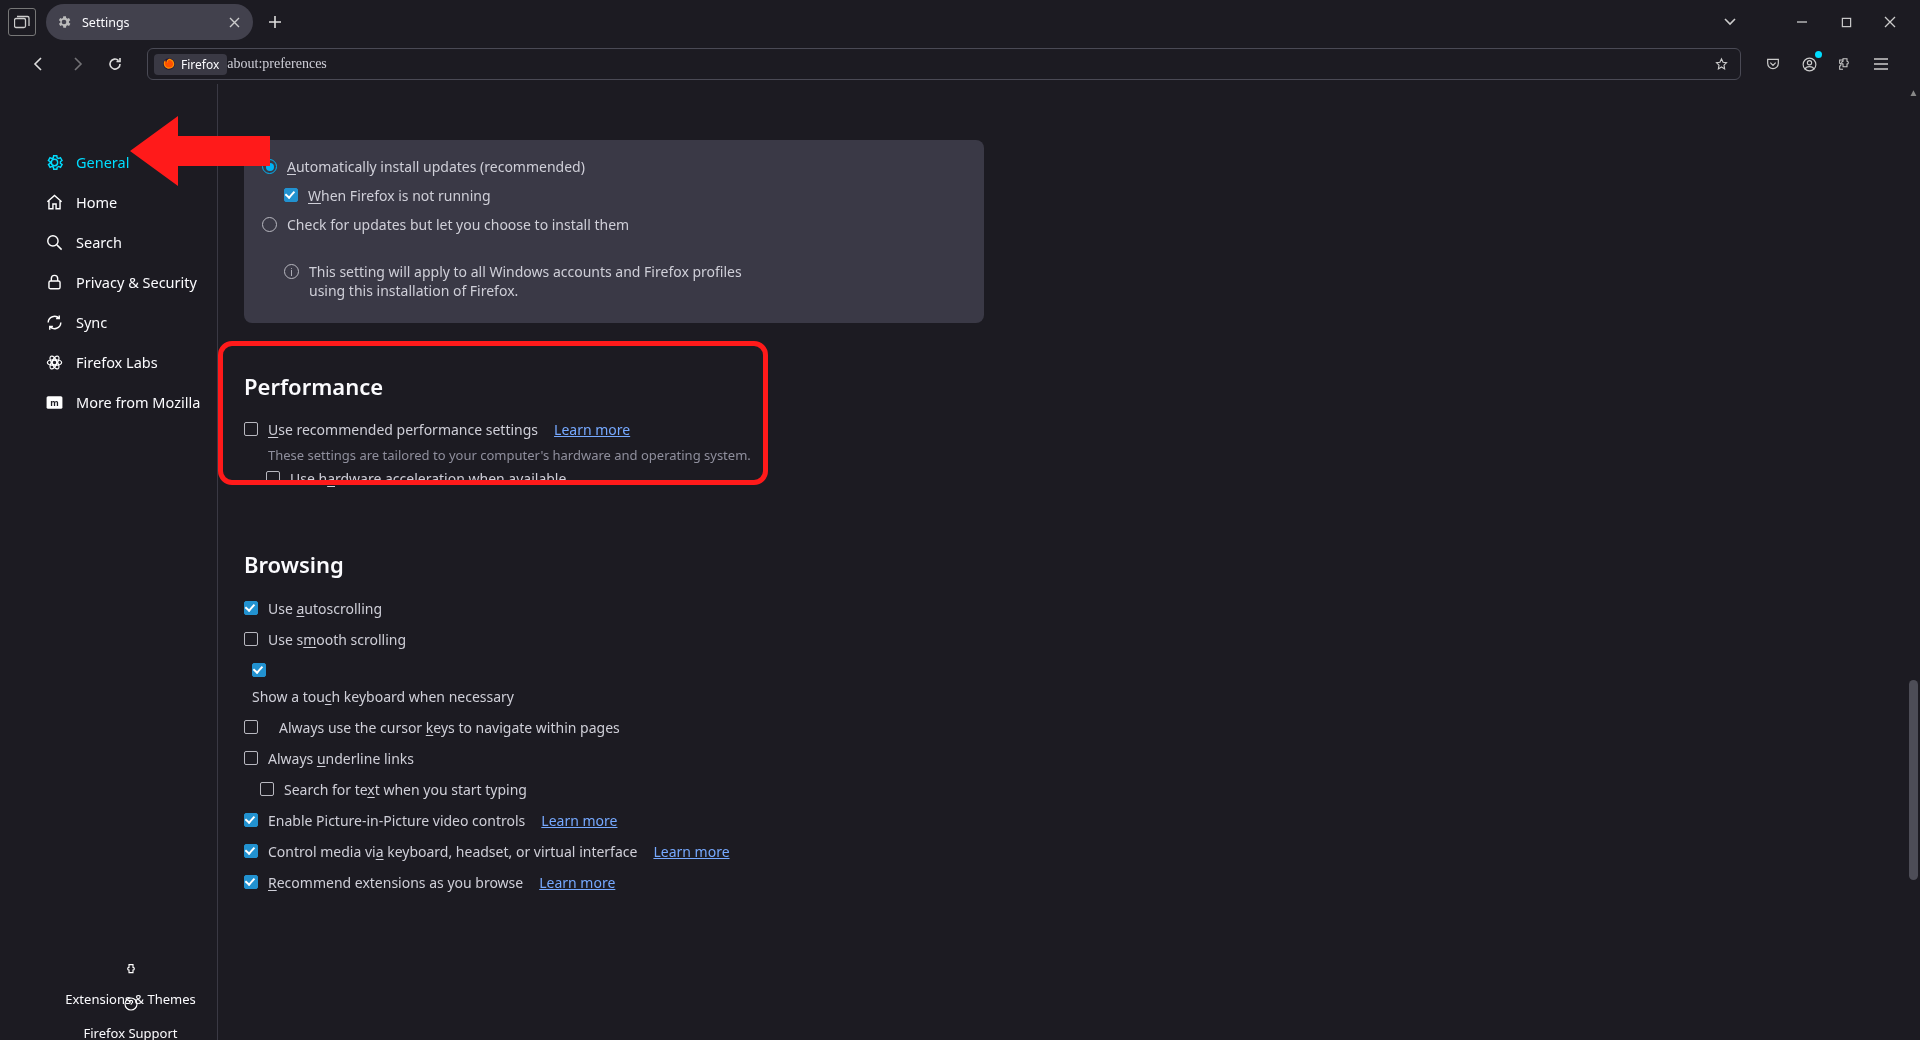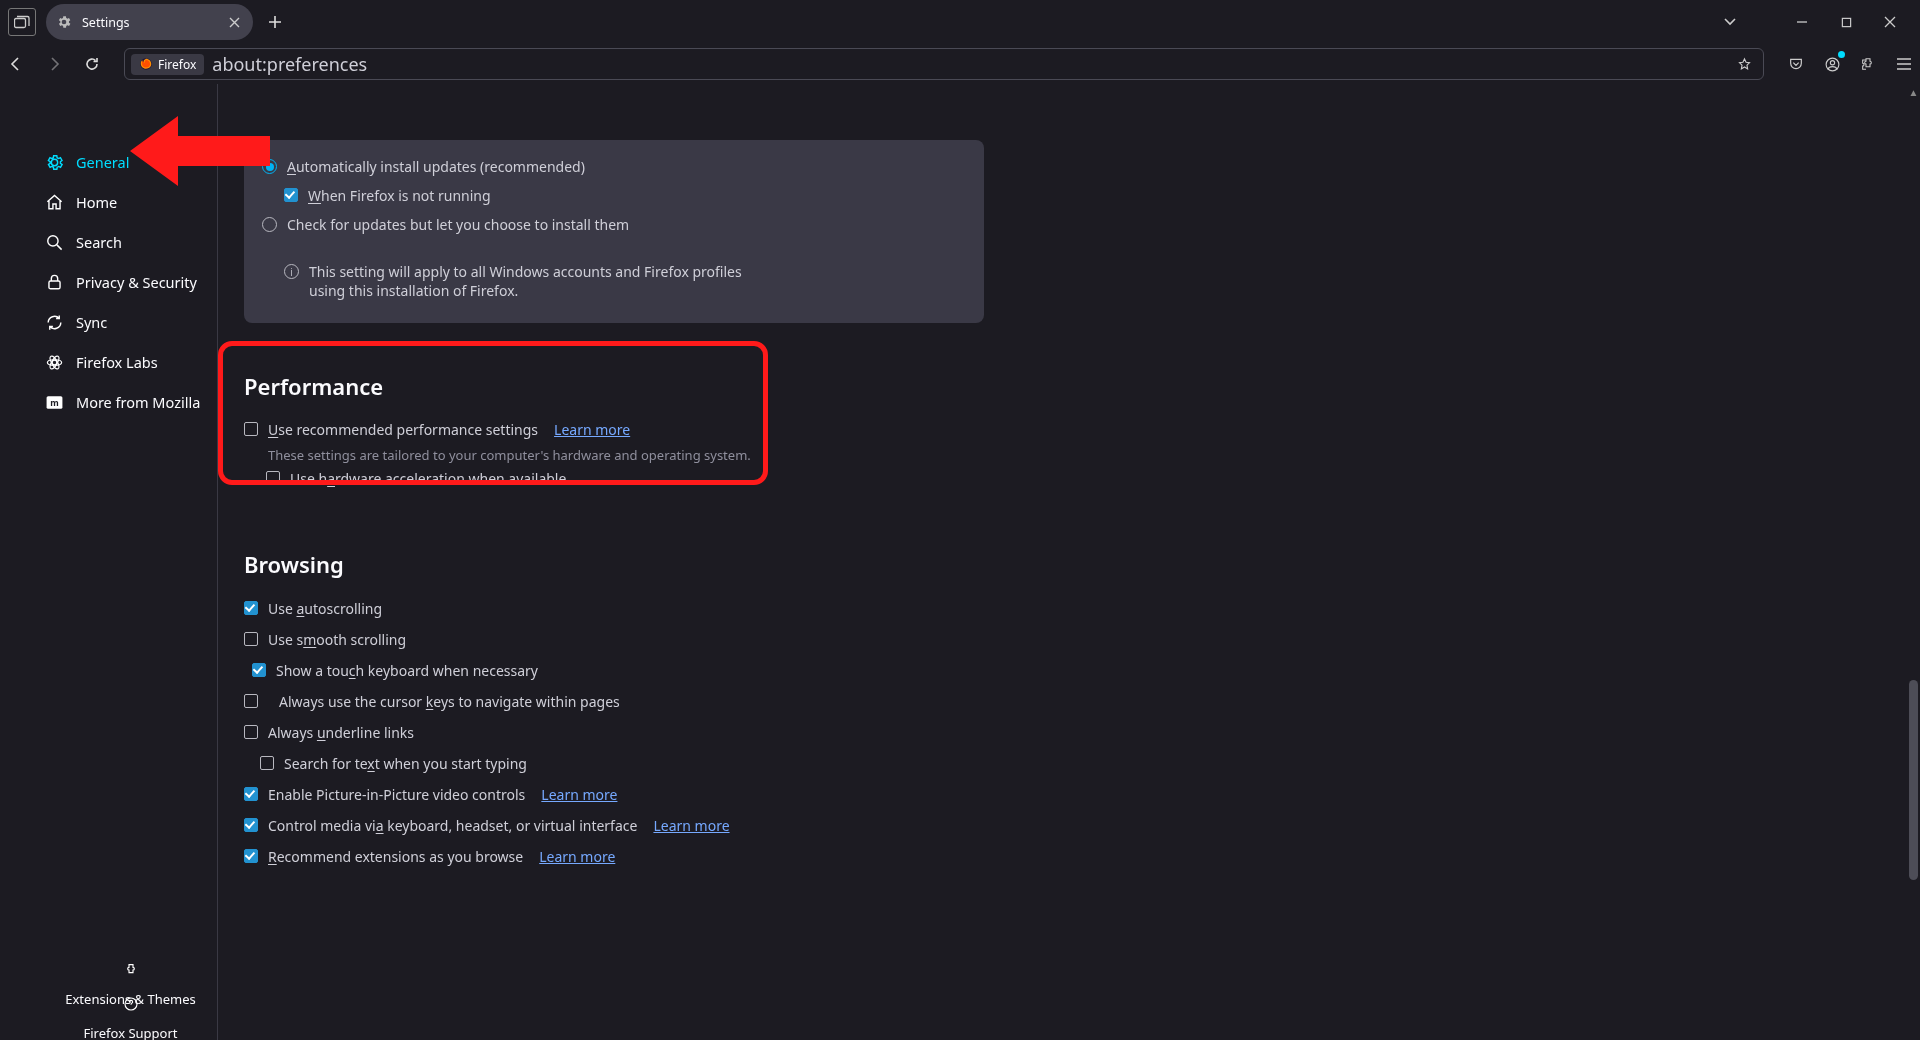--- a/index.html
+++ b/index.html
@@ -24,27 +24,27 @@
   .titlebar{height:44px;background:var(--bg);display:flex;align-items:center;padding:0 8px;}
   .recent-btn{width:28px;height:28px;border:1px solid #777;border-radius:3px;display:flex;align-items:center;justify-content:center;margin-right:10px;}
   .tab{display:flex;align-items:center;background:var(--bg-tab);height:36px;border-radius:18px;padding:0 10px;gap:10px;width:207px;}
   .tab .icn{width:16px;height:16px;}
   .tab-title{flex:1;font-size:12.5px;color:var(--text);}
   .tab-close{width:18px;height:18px;border-radius:3px;display:flex;align-items:center;justify-content:center;}
   .newtab{width:32px;height:32px;display:flex;align-items:center;justify-content:center;margin-left:6px;border-radius:4px;}
   .title-spacer{flex:1;}
   .win-btn{width:44px;height:36px;display:flex;align-items:center;justify-content:center;color:var(--text-dim);}
   
-  .navbar{height:40px;background:var(--bg);display:flex;align-items:center;padding:0 0;gap:6px;}
+  .navbar{height:40px;background:var(--bg);display:flex;align-items:center;padding:0 23px;gap:6px;}
   .nav-icn{width:32px;height:32px;display:flex;align-items:center;justify-content:center;color:var(--text-dim);border-radius:4px;}
   .nav-icn.dis{opacity:.45;}
   .urlbar{flex:1;height:32px;background:var(--bg);border:1px solid #4a4a55;border-radius:6px;display:flex;align-items:center;padding:0 6px;margin:0 10px;}
   .urlbadge{background:#3a3944;padding:2px 8px;border-radius:4px;display:flex;align-items:center;gap:5px;font-size:12px;color:var(--text);}
   .ff-dot{width:14px;height:14px;}
-  .urltext{font-size:18px;color:var(--text-dim);margin-left:8px;}
+  .urltext{font-size:14px;color:var(--text-dim);font-family:Liberation Serif, serif;}
   .url-spacer{flex:1;}
   .nav-right{display:flex;gap:4px;align-items:center;}
   .badge-dot{position:absolute;top:3px;right:3px;width:7px;height:7px;background:#0df;border-radius:50%;}
   
   .main{position:relative;height:calc(1040px - 84px);display:flex;}
   .sidebar{width:218px;border-right:1px solid #3a3944;padding-top:58px;display:flex;flex-direction:column;}
   .side-item{display:flex;align-items:center;gap:12px;padding:8px 0 8px 44px;font-size:14.5px;color:var(--text);cursor:default;position:relative;height:40px;}
   .side-item.active{color:var(--accent);}
   .side-item .icn{width:20px;height:20px;display:flex;align-items:center;justify-content:center;}
   .side-footer{margin-top:auto;padding-bottom:18px;}
@@ -320,21 +320,21 @@
         <h2 class="sect">Browsing</h2>
         <div id="browsing-rows">
             <div class="row" style="padding: 6px 0px;">
               <span class="chk on"></span>
               <span>Use <span class="u">a</span>utoscrolling</span>
             </div>
             <div class="row" style="padding: 6px 0px;">
               <span class="chk"></span>
               <span>Use s<span class="u">m</span>ooth scrolling</span>
             </div>
-            <div class="row" style="padding: 6px 8px;">
+            <div class="row" style="padding: 6px 8px; flex-direction: column;">
               <span class="chk on"></span>
               <span>Show a tou<span class="u">c</span>h keyboard when necessary</span>
             </div>
             <div class="row" style="padding: 6px 0px; gap: 21px;">
               <span class="chk"></span>
               <span>Always use the cursor <span class="u">k</span>eys to navigate within pages</span>
             </div>
             <div class="row" style="padding: 6px 0px;">
               <span class="chk"></span>
               <span>Always <span class="u">u</span>nderline links</span>

